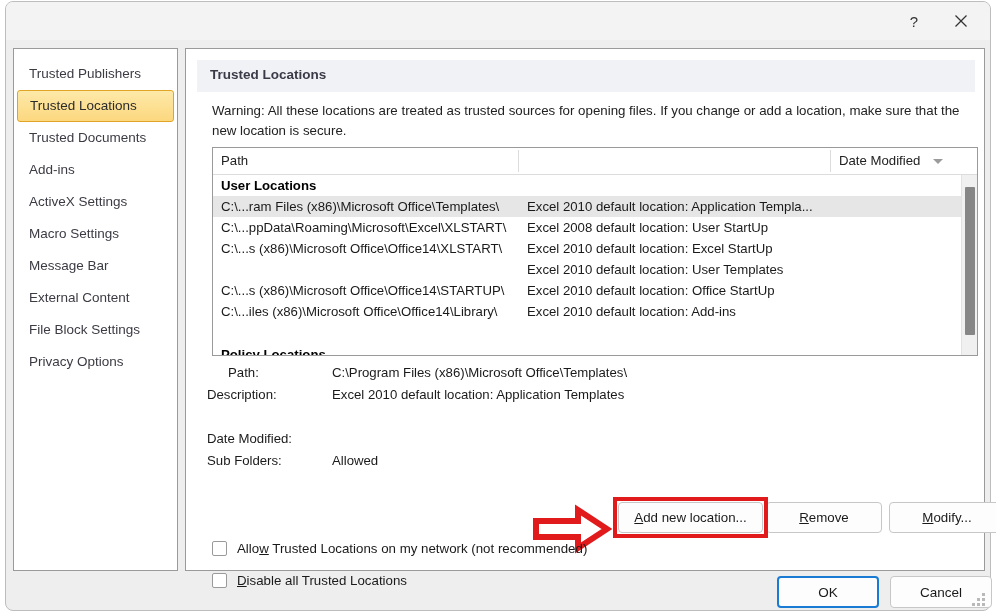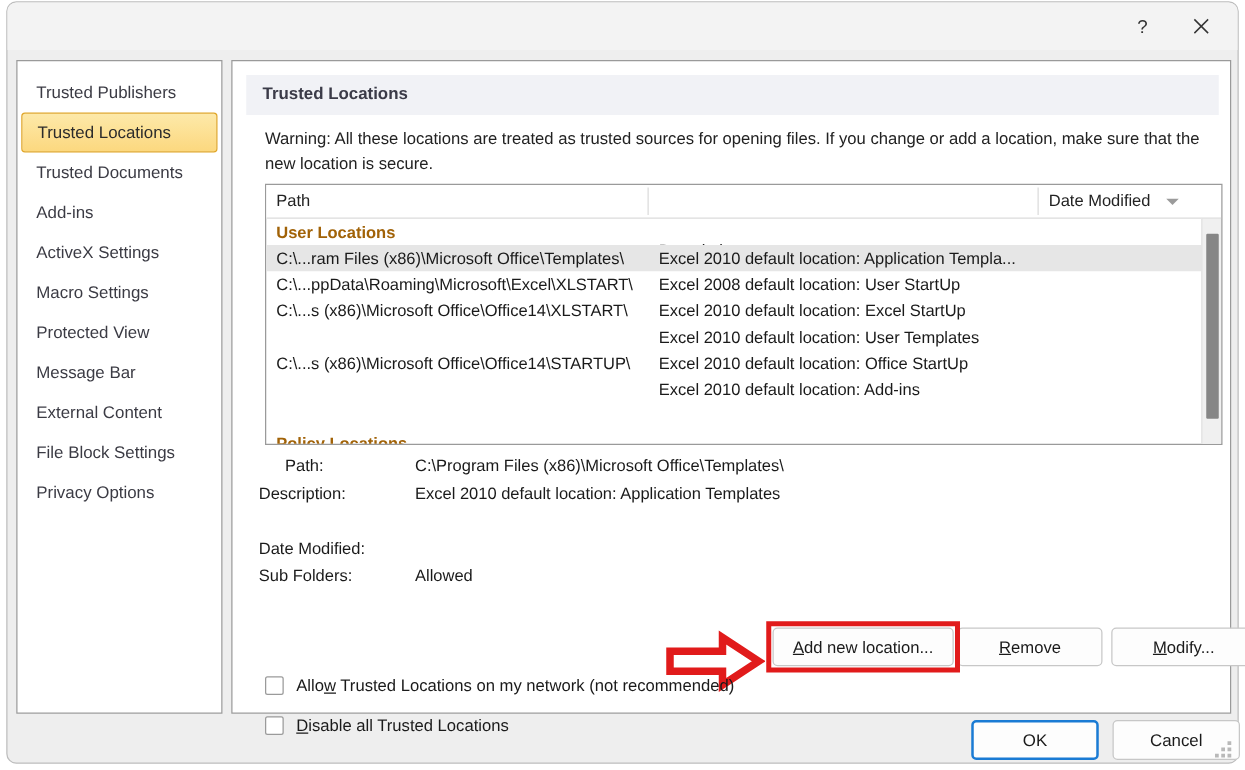--- a/index.html
+++ b/index.html
@@ -183,21 +183,21 @@
     position: relative;
     height: 181px;
     overflow: hidden;
   }
   .group-row {
     height: 21px;
     line-height: 21px;
     padding-left: 8px;
     font-size: 13.2px;
     font-weight: bold;
-    color: #a16207;
+    color: #000000;
     white-space: nowrap;
   }
   .loc-row {
     height: 21px;
     line-height: 21px;
     position: relative;
     white-space: nowrap;
     cursor: default;
   }
   .loc-row.selected { background: #e6e6e6; padding-left: 45px; }
@@ -372,21 +372,20 @@
     </div>
   </div>
 
   <div class="nav">
     <div class="nav-item">Trusted Publishers</div>
     <div class="nav-item selected">Trusted Locations</div>
     <div class="nav-item">Trusted Documents</div>
     <div class="nav-item">Add-ins</div>
     <div class="nav-item">ActiveX Settings</div>
     <div class="nav-item">Macro Settings</div>
-    <div class="nav-item">Protected View</div>
     <div class="nav-item">Message Bar</div>
     <div class="nav-item">External Content</div>
     <div class="nav-item">File Block Settings</div>
     <div class="nav-item">Privacy Options</div>
   </div>
 
   <div class="pane">
 
     <div class="section-head">
       <span>Trusted Locations</span>
@@ -421,20 +420,21 @@
           <span class="c-desc">Excel 2010 default location: Excel StartUp</span>
         </div>
         <div class="loc-row">
           <span class="c-desc">Excel 2010 default location: User Templates</span>
         </div>
         <div class="loc-row">
           <span class="c-path">C:\...s (x86)\Microsoft Office\Office14\STARTUP\</span>
           <span class="c-desc">Excel 2010 default location: Office StartUp</span>
         </div>
         <div class="loc-row">
+          <span class="c-path">C:\...iles (x86)\Microsoft Office\Office14\Library\</span>
           <span class="c-desc">Excel 2010 default location: Add-ins</span>
         </div>
 
         <div style="height:22px;"></div>
         <div class="group-row">Policy Locations</div>
 
         <div class="scrolltrack">
           <div class="scrollthumb"></div>
         </div>
       </div>

